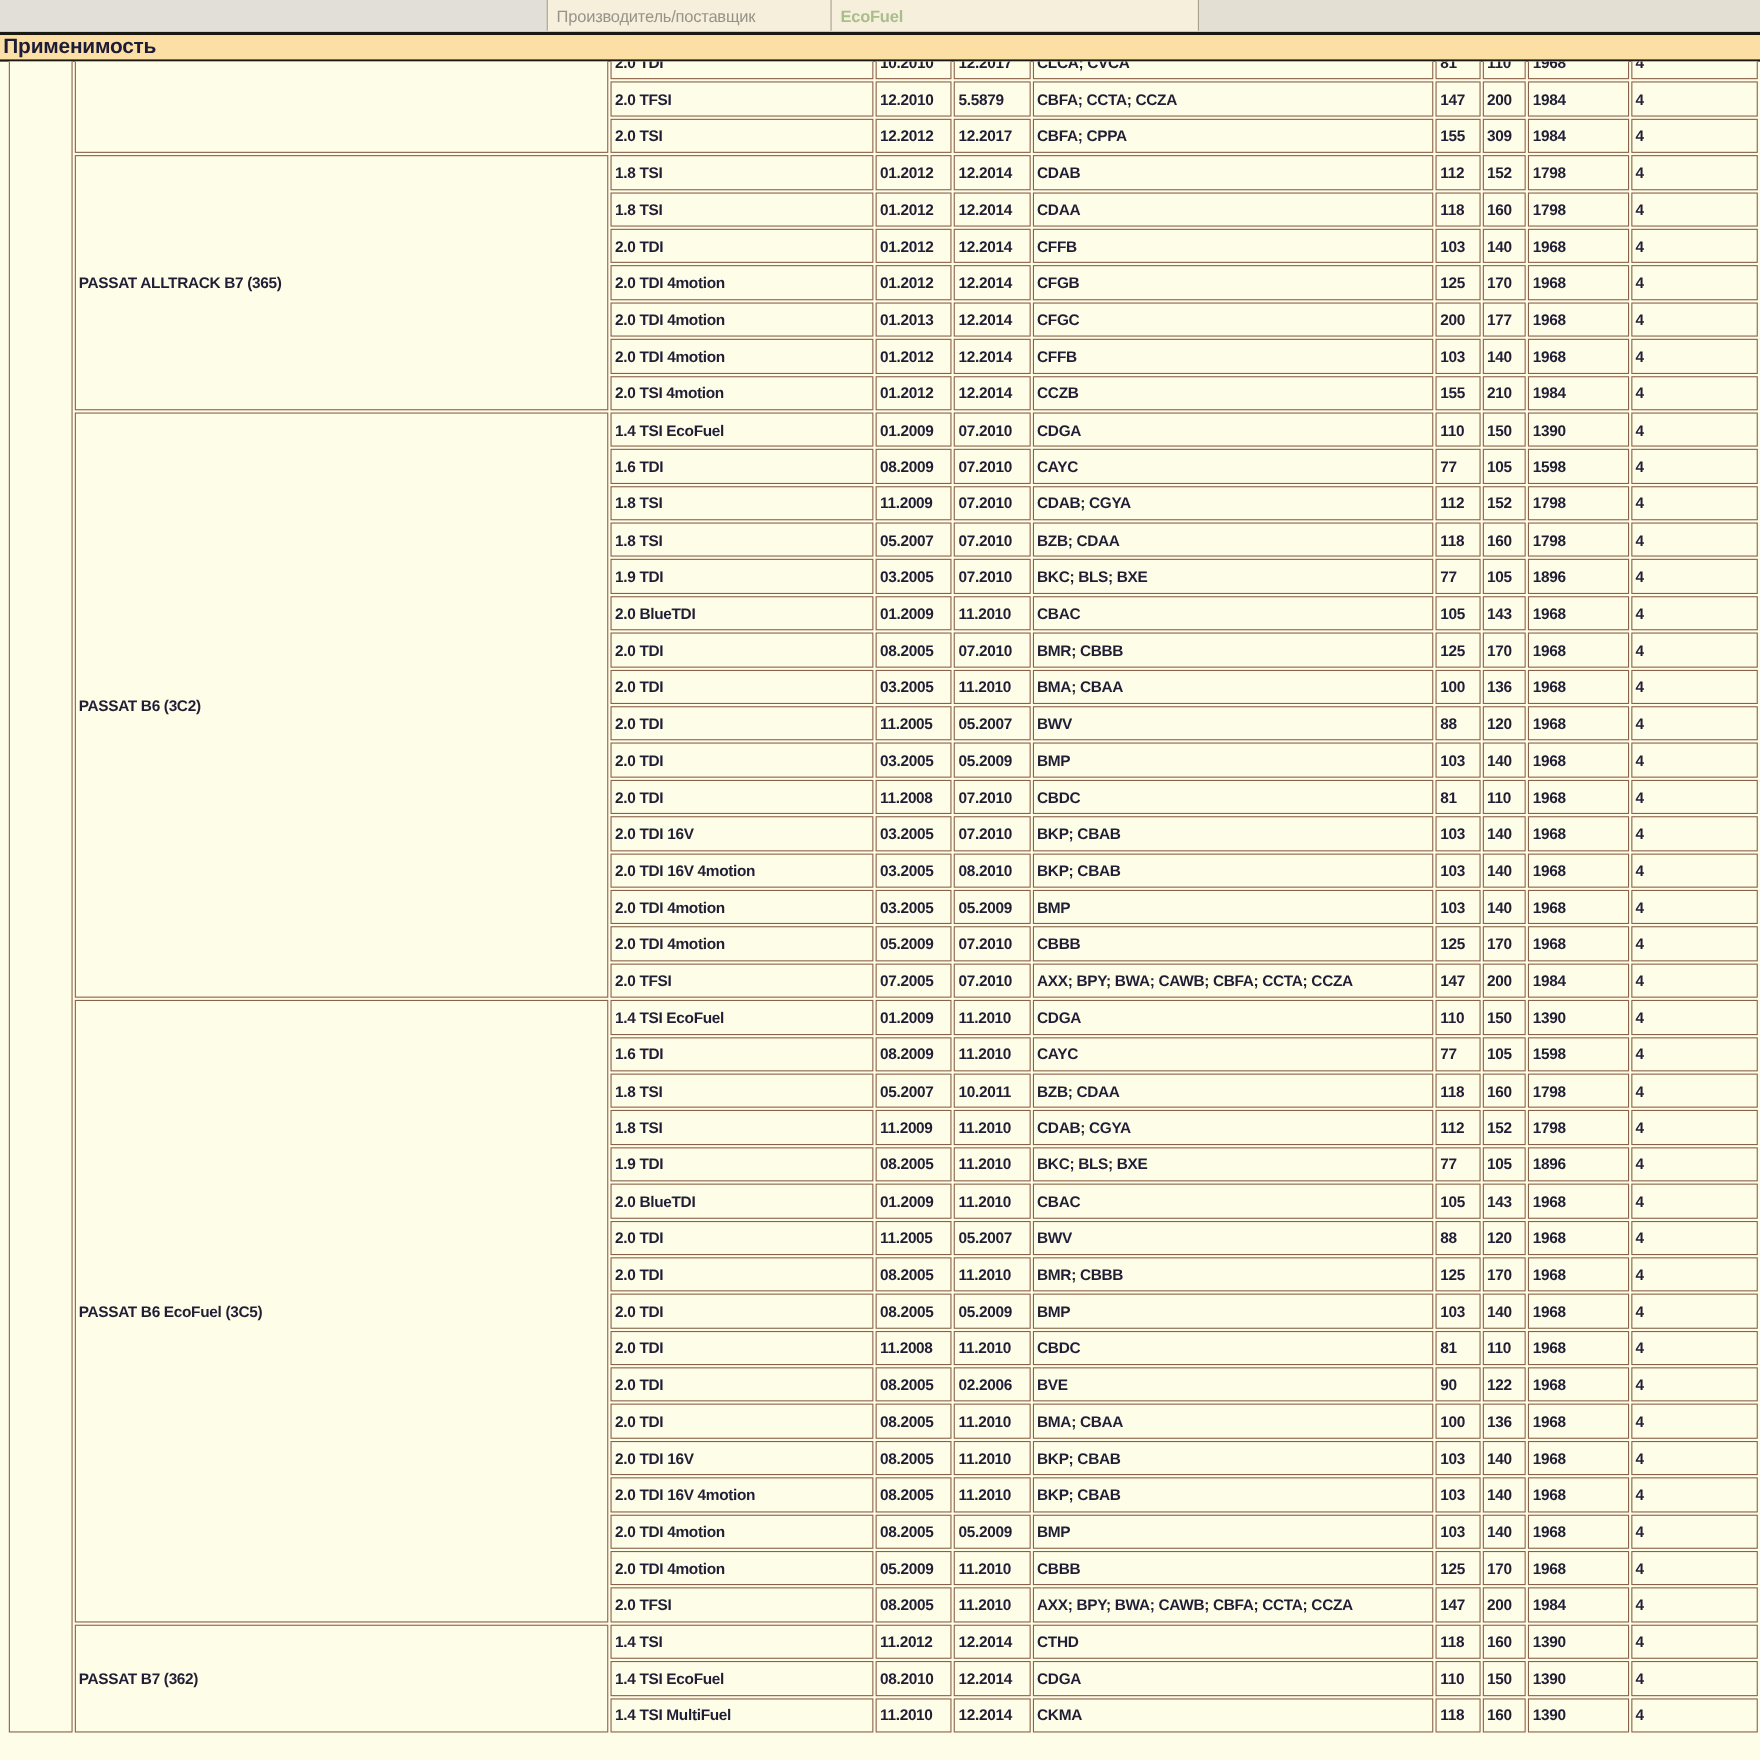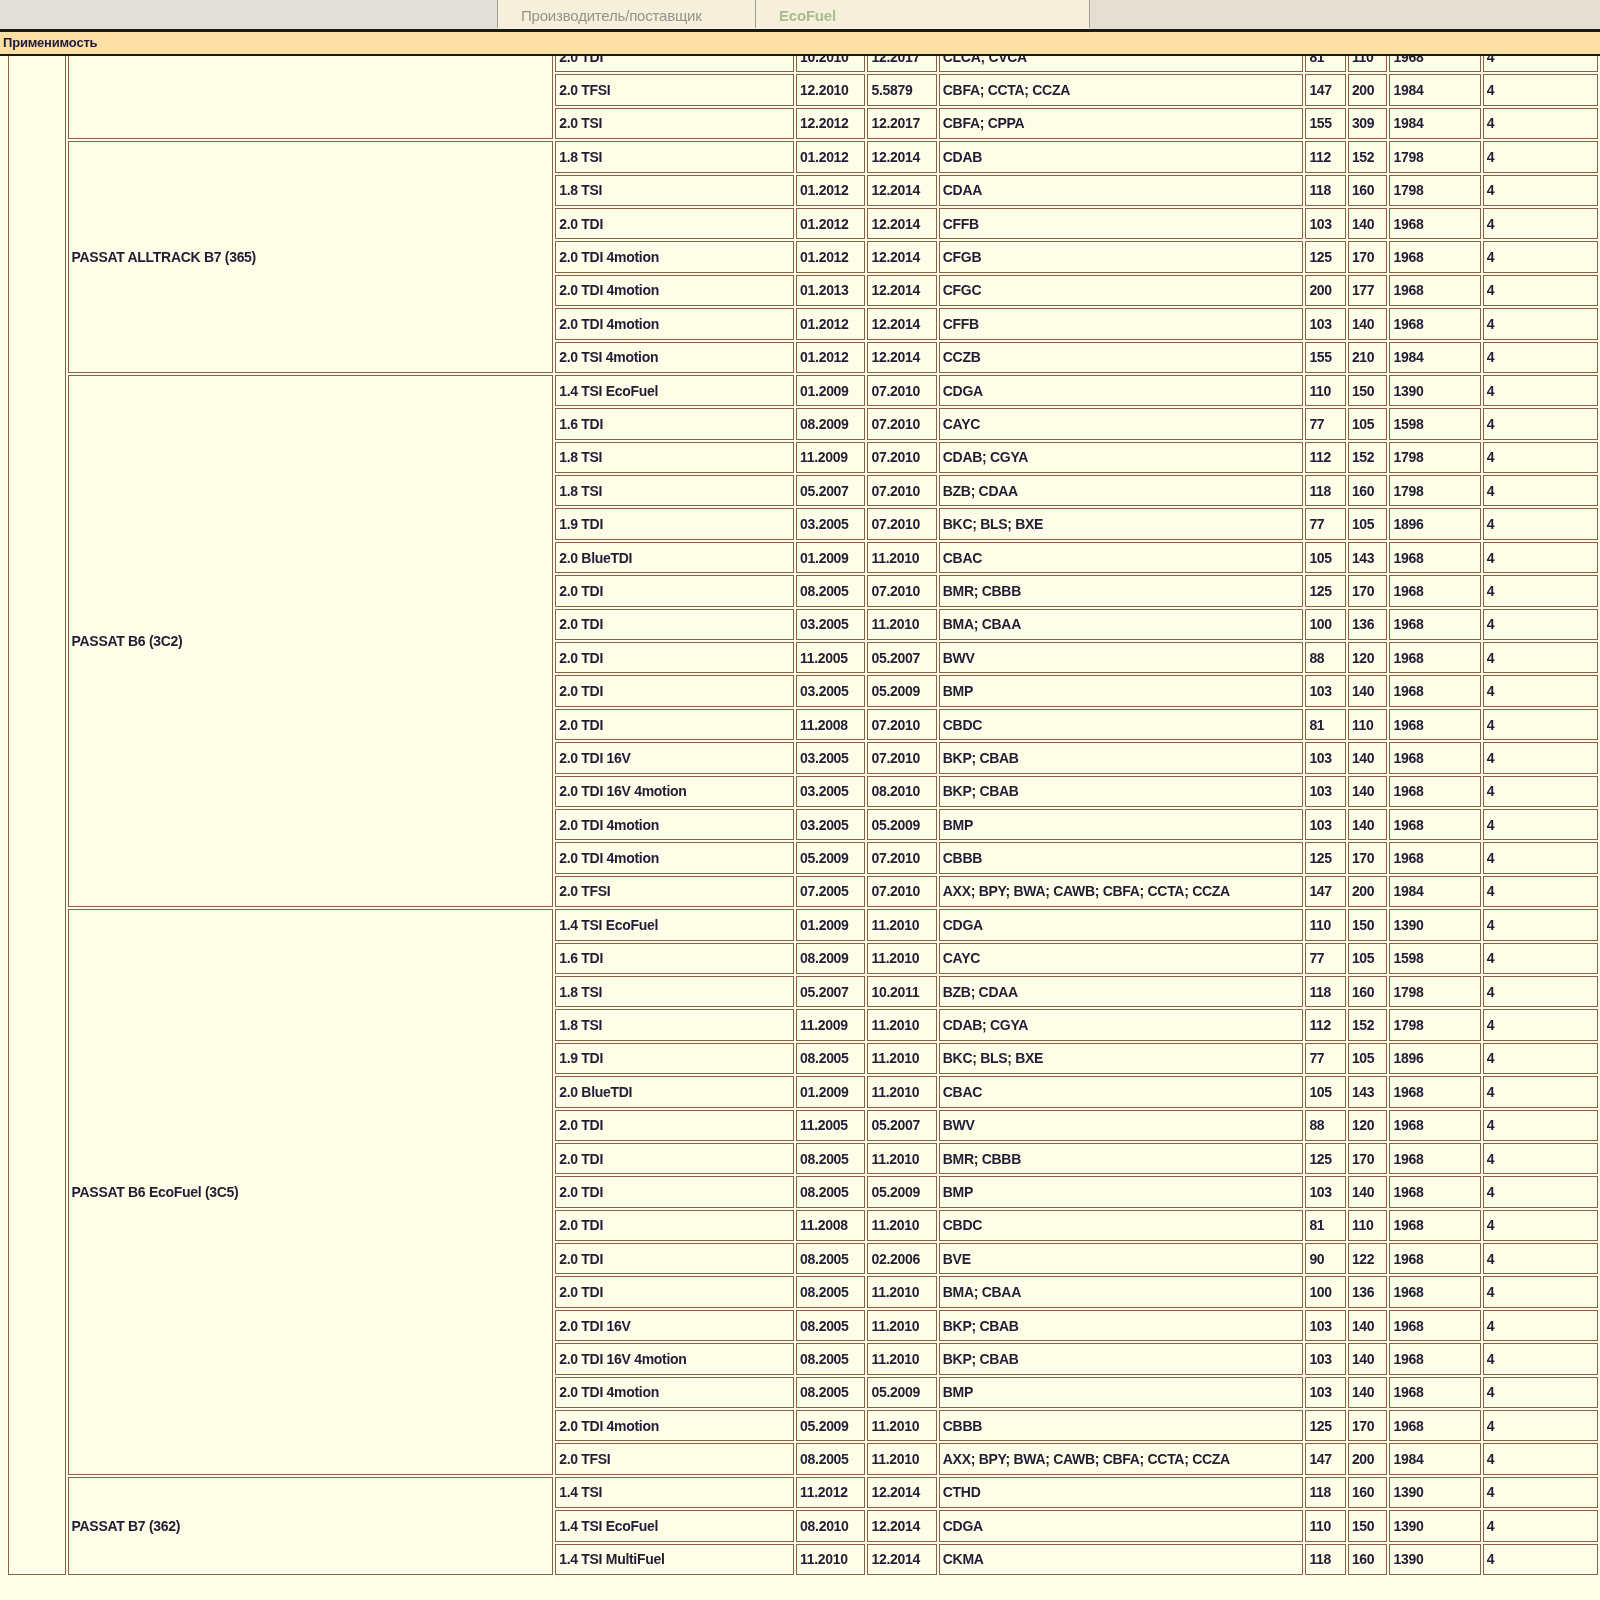--- a/index.html
+++ b/index.html
@@ -15,32 +15,32 @@
   }
   .strip-left{
     position:absolute;left:0;top:0;width:497px;height:29px;background:#e2dfd9;
   }
   .strip-right{
     position:absolute;left:1090px;top:0;width:510px;height:29px;background:#e4dfd3;
   }
   .tab-cell{
     position:absolute;top:0;height:28px;line-height:32px;
     font-size:15px;letter-spacing:-0.2px;white-space:nowrap;overflow:hidden;
-    border-left:1px solid #a59f90;padding-left:23px;box-sizing:border-box;
+    border-left:1px solid #a59f90;padding-left:8px;box-sizing:border-box;
   }
   .tab-manufacturer{left:497px;width:258px;color:#97938a;}
   .tab-brand{left:755px;width:335px;color:#a9be8b;font-weight:bold;border-right:1px solid #a59f90;}
   
   .black-line-top{position:absolute;left:0;top:29px;width:1600px;height:3px;background:#1b1a12;}
   .section-bar{
     position:absolute;left:0;top:32px;width:1600px;height:22px;background:#fbdfa4;
     border-bottom:2px solid #1b1a12;box-sizing:content-box;
   }
   .section-bar .title{
-    font-size:13px;font-weight:bold;color:#1c1b38;line-height:22px;
+    font-size:19px;font-weight:bold;color:#1c1b38;line-height:22px;
     padding-left:3px;letter-spacing:-0.2px;
   }
   
   .table-clip{
     position:absolute;left:6px;top:56px;width:1594px;height:1544px;overflow:hidden;
   }
   table.app-table{
     border-collapse:separate;border-spacing:2px;
     margin-top:-17px;table-layout:fixed;
   }

